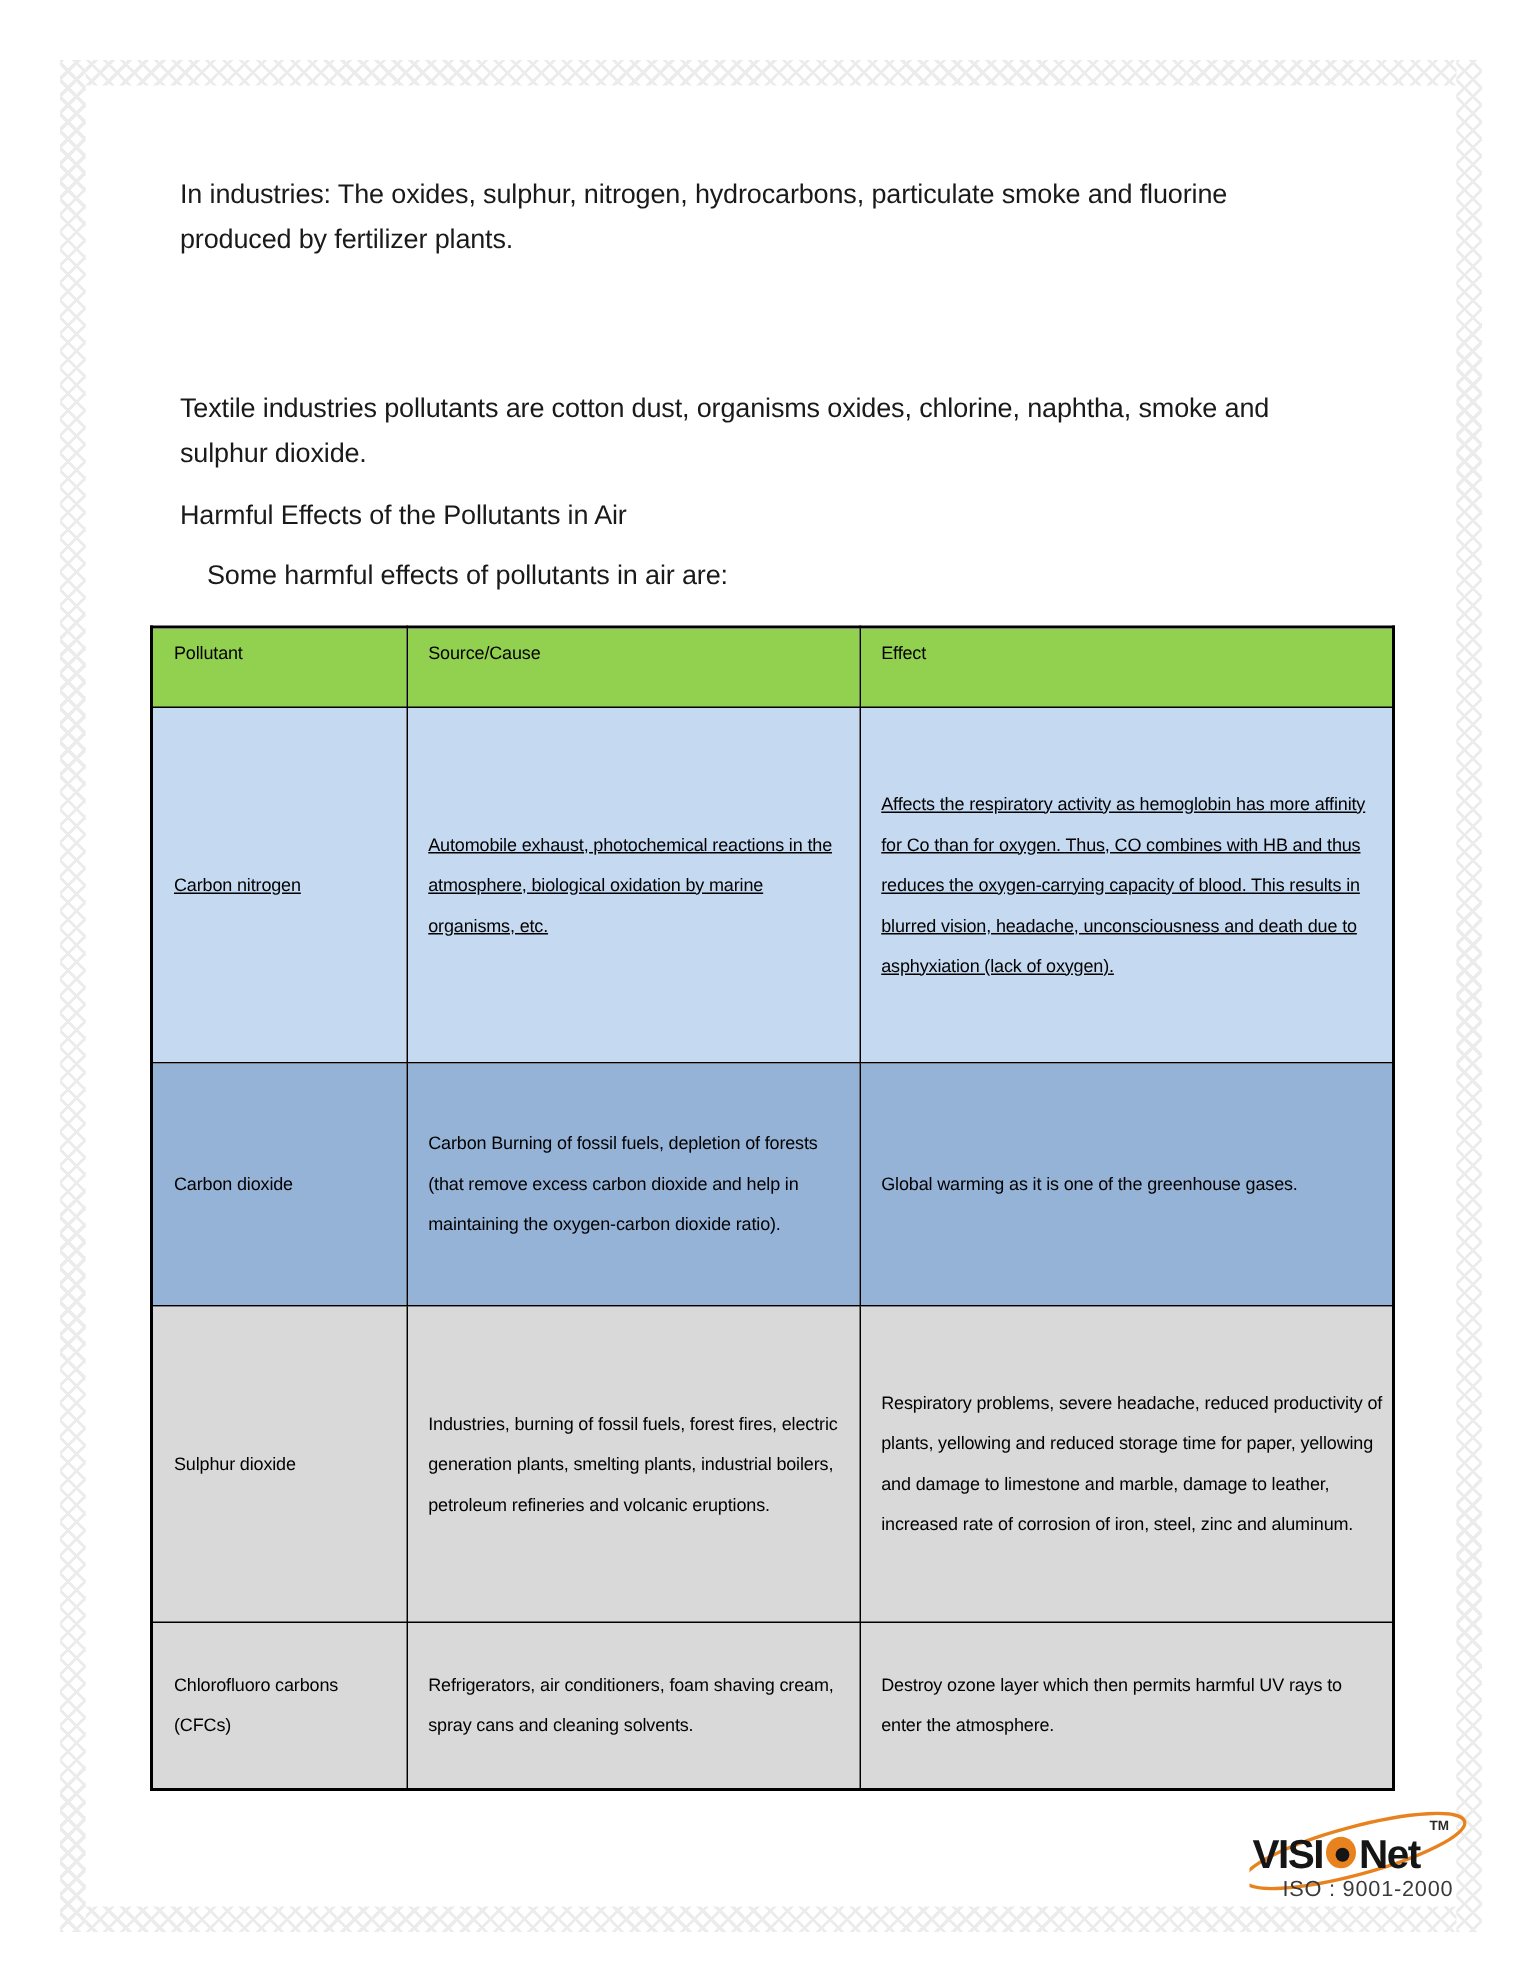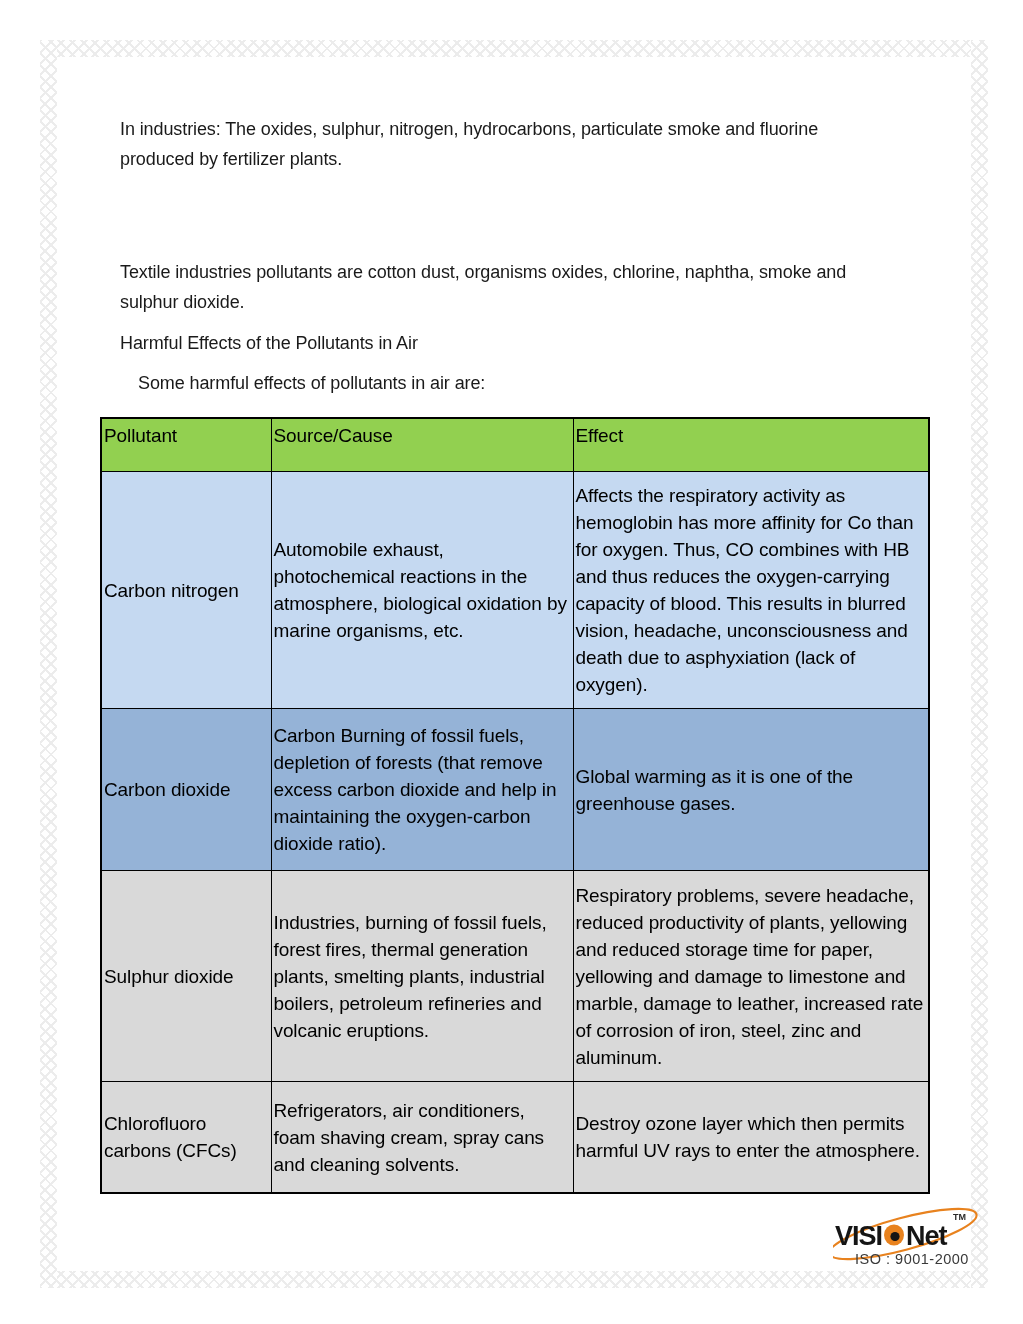--- a/index.html
+++ b/index.html
@@ -53,35 +53,35 @@
     table-layout: fixed;
     border: 2px solid #000000;
   }
   table.pollutants col.c1 { width: 170px; }
   table.pollutants col.c2 { width: 302px; }
   table.pollutants col.c3 { width: 356px; }
   table.pollutants th, table.pollutants td {
     border: 1px solid #000000;
     font-weight: normal;
     text-align: left;
-    font-size: 19px;
+    font-size: 12px;
     line-height: 27px;
     letter-spacing: -0.1px;
-    padding: 1px 4px 1px 2px;
+    padding: 1px 4px 1px 14px;
     color: #000000;
     overflow: hidden;
   }
   table.pollutants th {
     background: #92D050;
     height: 48px;
     vertical-align: top;
     padding-top: 3px;
   }
   table.pollutants td { vertical-align: middle; }
-  tr.row-blue-light td { background: #C5D9F1; }
+  tr.row-blue-light td { background: #C5D9F1; text-decoration: underline; }
   tr.row-blue-mid   td { background: #95B3D7; }
   tr.row-gray       td { background: #D9D9D9; }
   td.h1 { height: 234px; }
   td.h2 { height: 159px; }
   td.h3 { height: 208px; }
   td.h4 { height: 108px; }
 
   .logo {
     position: absolute;
     left: 833px;
@@ -124,21 +124,21 @@
         <td class="h1">Automobile exhaust, photochemical reactions in the atmosphere, biological oxidation by marine organisms, etc.</td>
         <td class="h1">Affects the respiratory activity as hemoglobin has more affinity for Co than for oxygen. Thus, CO combines with HB and thus reduces the oxygen-carrying capacity of blood. This results in blurred vision, headache, unconsciousness and death due to asphyxiation (lack of oxygen).</td>
       </tr>
       <tr class="row-blue-mid">
         <td class="h2">Carbon dioxide</td>
         <td class="h2">Carbon Burning of fossil fuels, depletion of forests (that remove excess carbon dioxide and help in maintaining the oxygen-carbon dioxide ratio).</td>
         <td class="h2">Global warming as it is one of the greenhouse gases.</td>
       </tr>
       <tr class="row-gray">
         <td class="h3">Sulphur dioxide</td>
-        <td class="h3">Industries, burning of fossil fuels, forest fires, thermal generation plants, smelting plants, industrial boilers, petroleum refineries and volcanic eruptions.</td>
+        <td class="h3">Industries, burning of fossil fuels, forest fires, electric generation plants, smelting plants, industrial boilers, petroleum refineries and volcanic eruptions.</td>
         <td class="h3">Respiratory problems, severe headache, reduced productivity of plants, yellowing and reduced storage time for paper, yellowing and damage to limestone and marble, damage to leather, increased rate of corrosion of iron, steel, zinc and aluminum.</td>
       </tr>
       <tr class="row-gray">
         <td class="h4">Chlorofluoro carbons (CFCs)</td>
         <td class="h4">Refrigerators, air conditioners, foam shaving cream, spray cans and cleaning solvents.</td>
         <td class="h4">Destroy ozone layer which then permits harmful UV rays to enter the atmosphere.</td>
       </tr>
     </tbody>
   </table>
 

